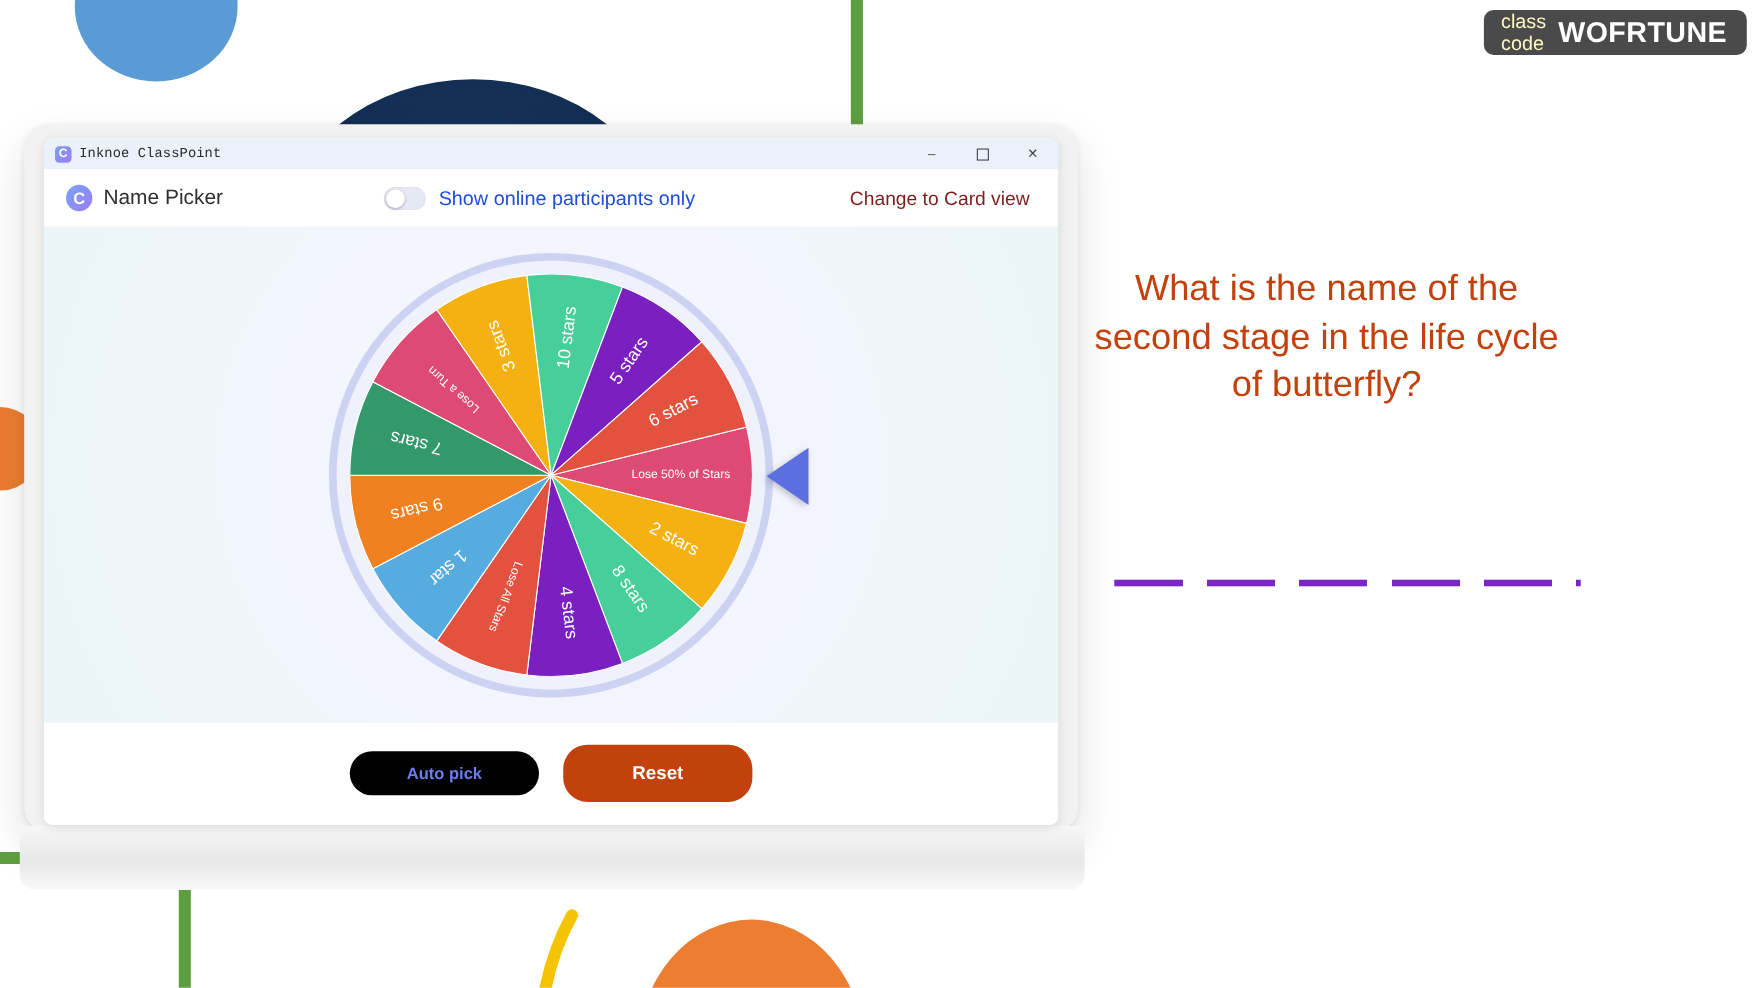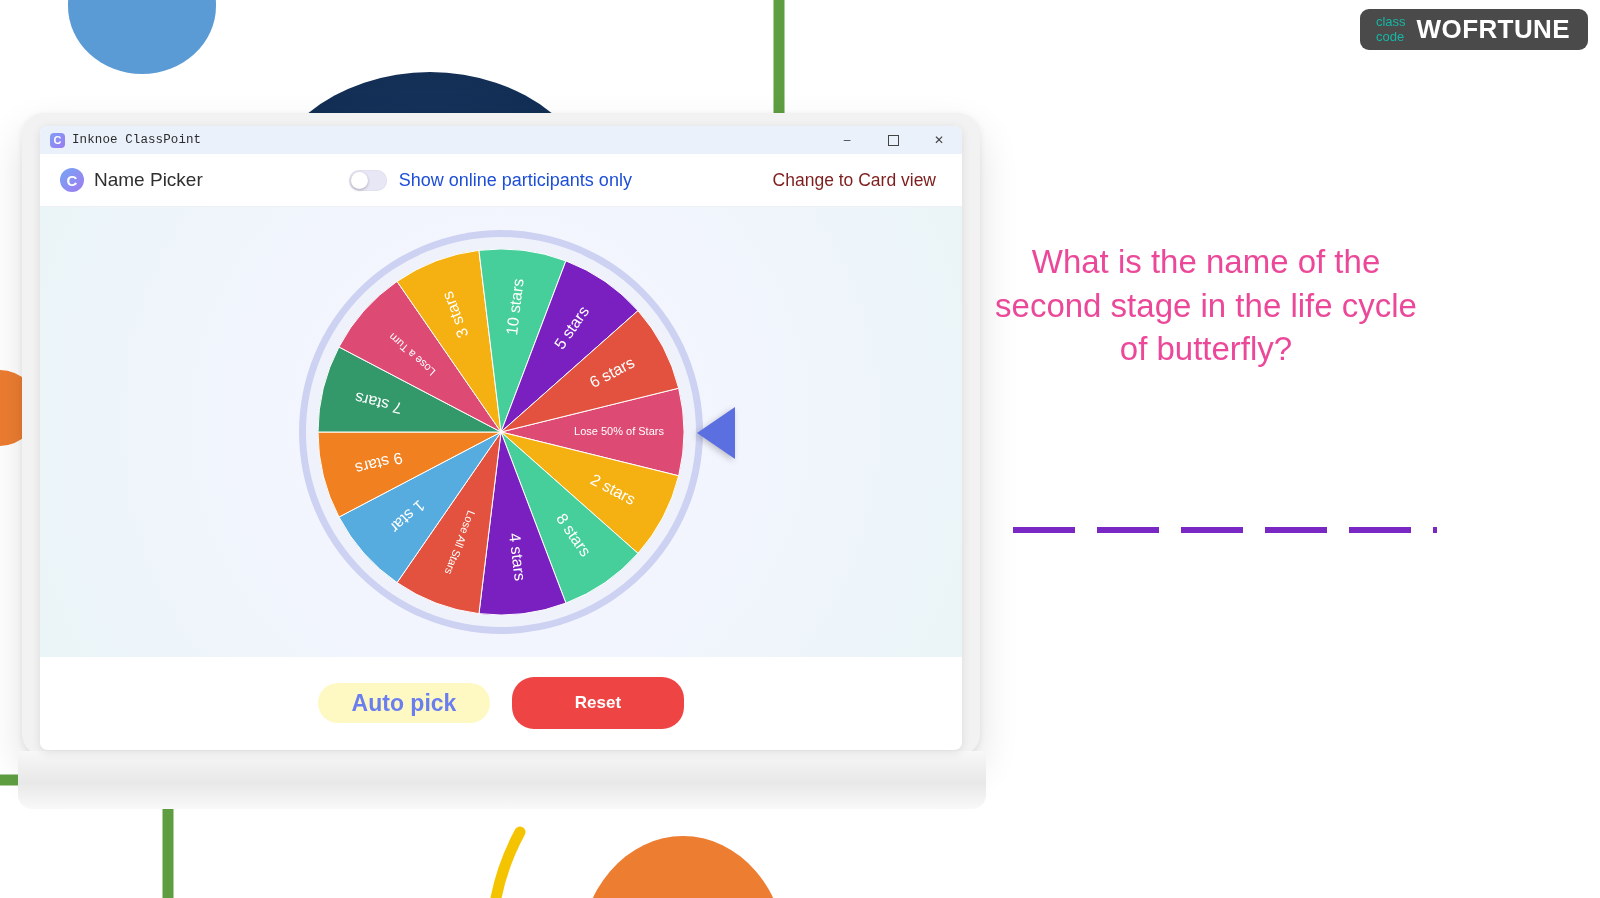--- a/index.html
+++ b/index.html
@@ -141,43 +141,43 @@
 
   .footer{
     height:92px;background:#fff;display:flex;align-items:center;
     justify-content:center;gap:22px;
   }
   .btn{
     border:none;cursor:pointer;border-radius:22px;font-weight:700;
     font-family:"Liberation Sans",sans-serif;
   }
   .btn-auto{
-    width:172px;height:40px;background:#fef9c3;color:#6a7ef0;font-size:23px;
+    width:172px;height:40px;background:#000000;color:#6a7ef0;font-size:15px;
   }
   .btn-reset{
-    width:172px;height:52px;background:#ef4444;color:#fff;font-size:17px;
+    width:172px;height:52px;background:#c2410c;color:#fff;font-size:17px;
   }
 
   
   .class-badge{
     position:absolute;right:12px;top:9px;height:41px;background:#4a4a4a;
     border-radius:9px;display:flex;align-items:center;padding:0 18px 0 16px;gap:11px;
   }
   .cb-stack{display:flex;flex-direction:column;line-height:1.08;}
-  .cb-stack span{color:#14b8a6;font-size:13px;}
+  .cb-stack span{color:#fef9c3;font-size:18px;}
   .cb-code{color:#fff;font-size:26px;font-weight:700;letter-spacing:.4px;}
 
   .slide-title{
     position:absolute;left:1010px;top:58px;width:390px;text-align:center;
     font-family:"DejaVu Serif",serif;font-weight:700;font-size:62px;
     line-height:1.26;color:#111;letter-spacing:-.5px;
   }
   .slide-question{
     position:absolute;left:988px;top:240px;width:436px;text-align:center;
-    font-size:33px;line-height:1.32;color:#ec4899;font-weight:300;
+    font-size:33px;line-height:1.32;color:#c2410c;font-weight:300;
   }
   .dashline{
     position:absolute;left:1013px;top:527px;width:424px;height:6px;
     background:repeating-linear-gradient(to right,#7a28c4 0 62px,transparent 62px 84px);
   }
 </style>
 </head>
 <body>
 
 <div class="stage">

